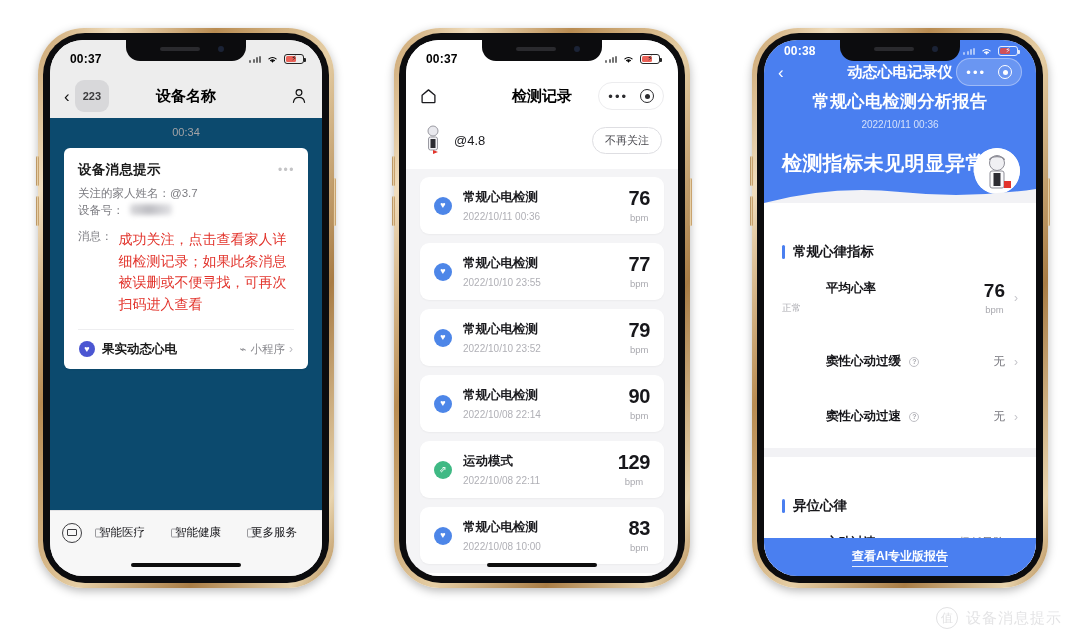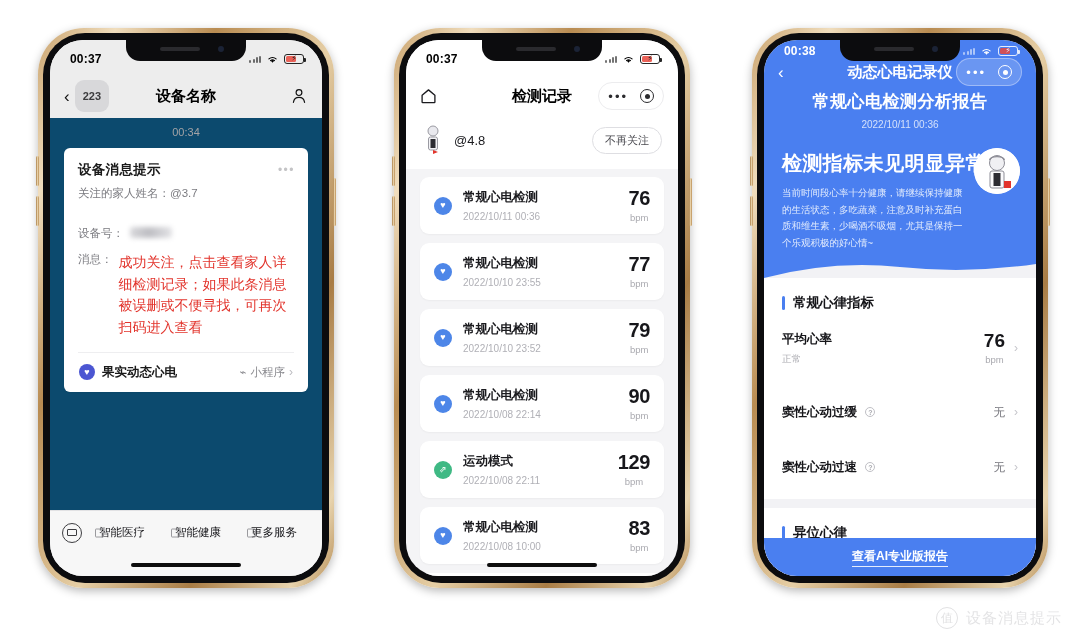--- a/index.html
+++ b/index.html
@@ -98,21 +98,21 @@
   .person-ico { margin-left:auto; width:18px; height:18px; color:#111; }
   .chat-body { flex:1; background:#0c4a6e; overflow:hidden; position:relative; }
   .chat-ts { text-align:center; font-size:11px; color:#a3a3a6; padding:8px 0 10px; }
   .msg-card {
     margin: 0 14px; background:#fff; border-radius:6px; padding:13px 14px 0;
     box-shadow:0 1px 2px rgba(0,0,0,.05); position:relative;
   }
   .msg-title { font-size:13.5px; font-weight:bold; color:#1a1a1a; letter-spacing:.3px; }
   .msg-dots { position:absolute; right:13px; top:15px; color:#c4c4c6; font-size:12px; letter-spacing:1.5px; }
   .msg-sub { font-size:11.5px; color:#7b7b80; margin-top:7px; }
-  .kv { display:flex; font-size:11.5px; margin-top:25px; }
+  .kv { display:flex; font-size:11.5px; margin-top:2px; }
   .kv .k { color:#7b7b80; white-space:nowrap; }
   .kv .v { color:#1a1a1a; margin-left:6px; }
   .kv .v.blur {
     color:transparent; background:linear-gradient(92deg,#d9d9dc,#bdbdc2 45%,#e3e3e6);
     filter: blur(2.4px); border-radius:3px; width:42px; height:11px; margin-top:1px;
   }
   .kv.msg-row { margin-top:11px; align-items:flex-start; }
   .kv.msg-row .v { color:#e2342c; line-height:1.55; font-weight:normal; font-size:14px; }
   .card-div { border-top:1px solid #eeeef0; margin-top:13px; }
   .mini-row { display:flex; align-items:center; padding:11px 1px 11px; }
@@ -208,25 +208,25 @@
   .hero-head { font-size:20px; font-weight:bold; margin-top:20px; letter-spacing:.4px; }
   .hero-desc { font-size:9.5px; line-height:1.75; color:#e2ebfd; margin-top:8px; width:78%; }
   .doctor-av {
     position:absolute; right:16px; top:62px; width:46px; height:46px; border-radius:50%;
     background:#fff; overflow:hidden;
   }
   .hero-wave { position:absolute; left:0; right:0; bottom:0; height:18px; }
   .sec {
     background:#fff; margin: 0 0 9px; padding: 16px 18px 4px;
   }
-  .sec-head { display:flex; align-items:center; gap:8px; }
+  .sec-head { display:flex; align-items:center; gap:8px;margin-top:24px; }
   .sec-bar { width:3px; height:14px; background:#4a7ff0; border-radius:2px; display:block; }
   .sec-title { font-size:13.5px; font-weight:bold; color:#16161a; }
   .metric { display:flex; align-items:center; padding:19px 0 19px; }
-  .m-left .m-name { font-size:12.5px; color:#16161a; font-weight:bold; }
+  .m-left .m-name { font-size:12.5px; color:#16161a; font-weight:bold;margin-left:44px; }
   .m-left .m-sub { font-size:9.5px; color:#a9a9af; margin-top:5px; }
   .qmark {
     display:inline-flex; align-items:center; justify-content:center;
     width:10px; height:10px; border:.9px solid #bfbfc5; border-radius:50%;
     font-size:7px; color:#a9a9af; margin-left:5px; vertical-align:middle;
   }
   .m-right { margin-left:auto; display:flex; align-items:center; gap:9px; }
   .m-big { text-align:center; }
   .m-num { font-size:19px; font-weight:bold; color:#17171b; line-height:1; }
   .m-unit { font-size:9.5px; color:#a9a9af; margin-top:4px; }
@@ -533,21 +533,20 @@
           <div class="cap-target">
               <i></i>
             </div>
         </div>
       </div>
 
       <div class="blue-hero">
         <div class="hero-title">常规心电检测分析报告</div>
         <div class="hero-date">2022/10/11 00:36</div>
         <div class="hero-head">检测指标未见明显异常</div>
-        <div class="hero-desc">当前时间段心率十分健康，请继续保持健康的生活状态，多吃蔬菜，注意及时补充蛋白质和维生素，少喝酒不吸烟，尤其是保持一个乐观积极的好心情~</div>
         <div class="doctor-av">
           <svg viewBox="0 0 46 46" width="46" height="46">
             <circle cx="23" cy="23" r="23" fill="#fff"></circle>
             <circle cx="23" cy="15" r="7.5" fill="#f0f0f3" stroke="#8d8d96" stroke-width="1"></circle>
             <path d="M15.5 12c1-4.5 14-4.5 15 0" stroke="#8d8d96" stroke-width="1.2" fill="none"></path>
             <rect x="16" y="23" width="14" height="17" rx="2" fill="#fafafc" stroke="#8d8d96" stroke-width="1"></rect>
             <rect x="19.5" y="25" width="7" height="13" fill="#2c2c32"></rect>
             <path d="M30 33h7v7h-7z" fill="#e2342c"></path>
           </svg>
         </div>

